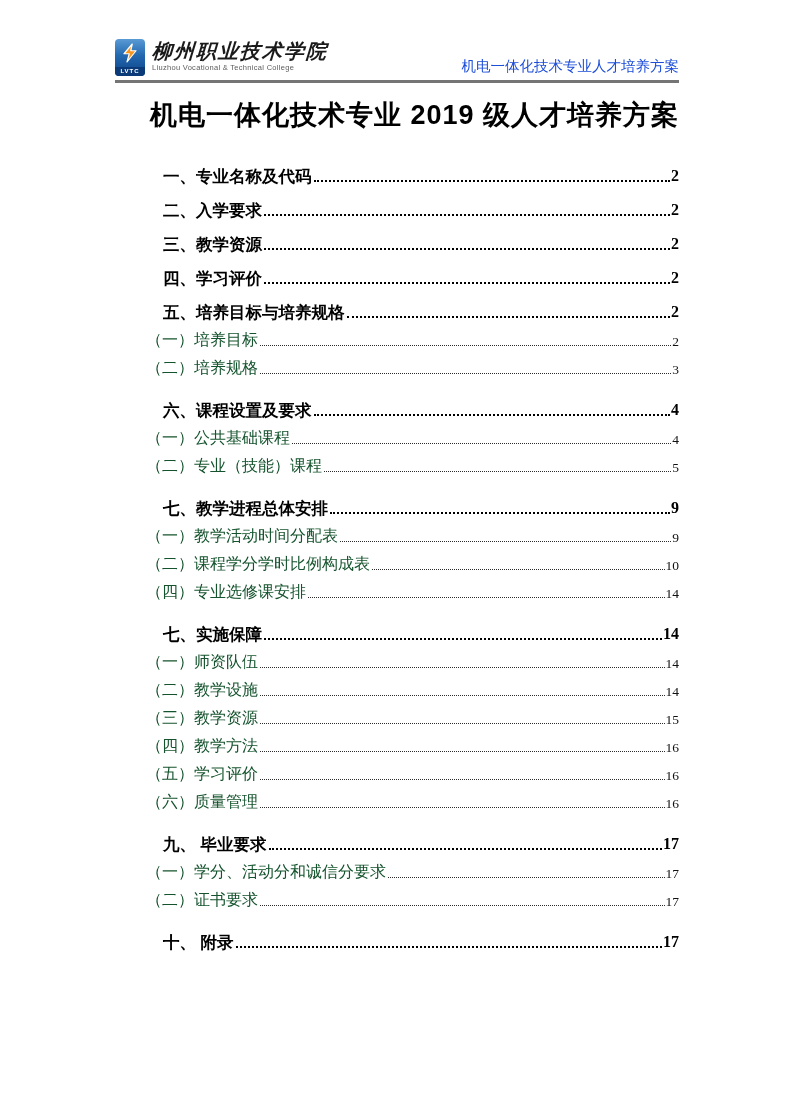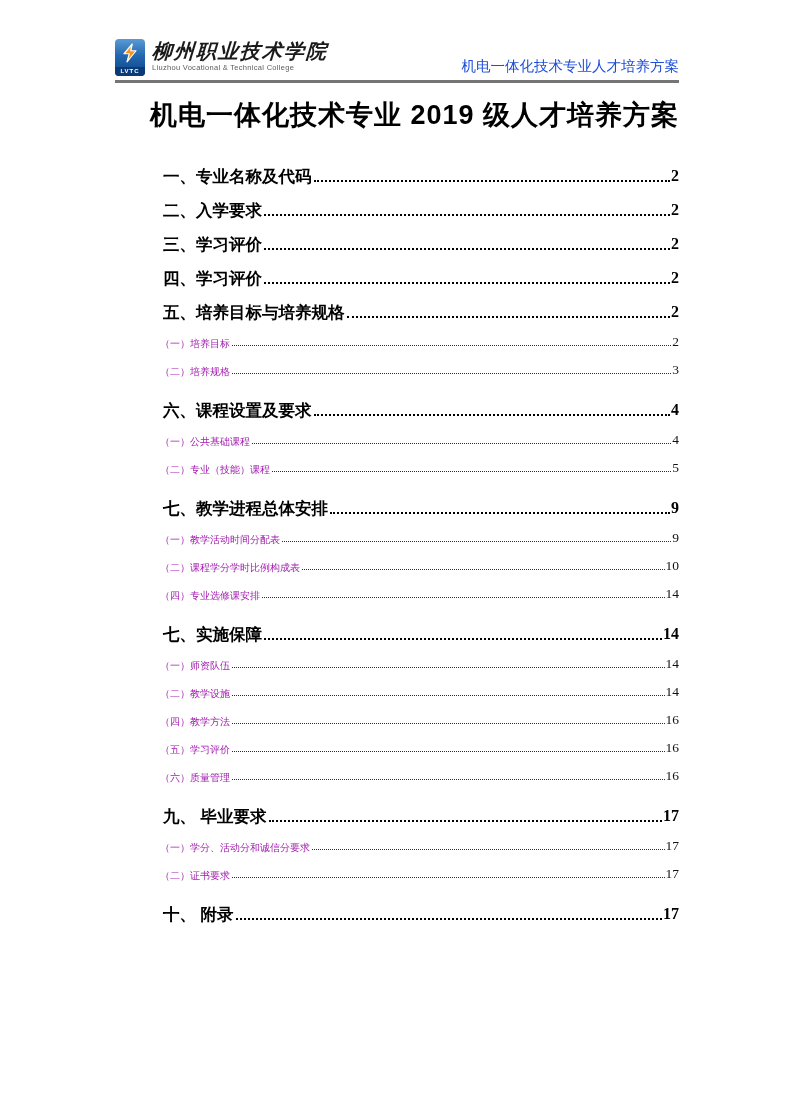--- a/index.html
+++ b/index.html
@@ -55,21 +55,21 @@
   
   .toc{margin-top:23px;}
   .toc-row{display:flex;align-items:flex-end;box-sizing:border-box;}
   .toc-row.lvl1{height:34px;padding-bottom:5px;}
   .toc-row.lvl2{height:28px;padding-bottom:5px;}
   .toc-row.gap{margin-top:8px;}
   .toc-label{flex:none;line-height:1.1;white-space:nowrap;margin-left:48px;}
   .lvl1 .toc-label{font-weight:bold;font-size:16.5px;}
   .lvl2 .toc-label{
     font-family:"Liberation Serif","DejaVu Serif",serif;
-    font-size:10px;margin-left:45px;color:#a21caf;
+    font-size:16px;margin-left:31px;color:#14532d;
   }
   .toc-leader{flex:1;margin:0 1px 3px 2px;}
   .lvl1 .toc-leader{border-bottom:2.5px dotted #000;}
   .lvl2 .toc-leader{border-bottom:1.5px dotted #2b2b2b;margin-bottom:3px;}
   .toc-page{
     flex:none;font-family:"Liberation Serif","DejaVu Serif",serif;
     line-height:1.05;white-space:nowrap;
   }
   .lvl1 .toc-page{font-weight:bold;font-size:16px;}
   .lvl2 .toc-page{font-size:13.5px;color:#111;}
@@ -106,21 +106,21 @@
       <span class="toc-label">一、专业名称及代码</span>
       <span class="toc-leader"></span>
       <span class="toc-page">2</span>
     </div>
       <div class="toc-row lvl1">
       <span class="toc-label">二、入学要求</span>
       <span class="toc-leader"></span>
       <span class="toc-page">2</span>
     </div>
       <div class="toc-row lvl1">
-      <span class="toc-label">三、学习评价</span>
+      <span class="toc-label">三、教学资源</span>
       <span class="toc-leader"></span>
       <span class="toc-page">2</span>
     </div>
       <div class="toc-row lvl1">
       <span class="toc-label">四、学习评价</span>
       <span class="toc-leader"></span>
       <span class="toc-page">2</span>
     </div>
       <div class="toc-row lvl1">
       <span class="toc-label">五、培养目标与培养规格</span>
@@ -181,20 +181,25 @@
       <span class="toc-label">（一）师资队伍</span>
       <span class="toc-leader"></span>
       <span class="toc-page">14</span>
     </div>
       <div class="toc-row lvl2">
       <span class="toc-label">（二）教学设施</span>
       <span class="toc-leader"></span>
       <span class="toc-page">14</span>
     </div>
       <div class="toc-row lvl2">
+      <span class="toc-label">（三）教学资源</span>
+      <span class="toc-leader"></span>
+      <span class="toc-page">15</span>
+    </div>
+      <div class="toc-row lvl2">
       <span class="toc-label">（四）教学方法</span>
       <span class="toc-leader"></span>
       <span class="toc-page">16</span>
     </div>
       <div class="toc-row lvl2">
       <span class="toc-label">（五）学习评价</span>
       <span class="toc-leader"></span>
       <span class="toc-page">16</span>
     </div>
       <div class="toc-row lvl2">

